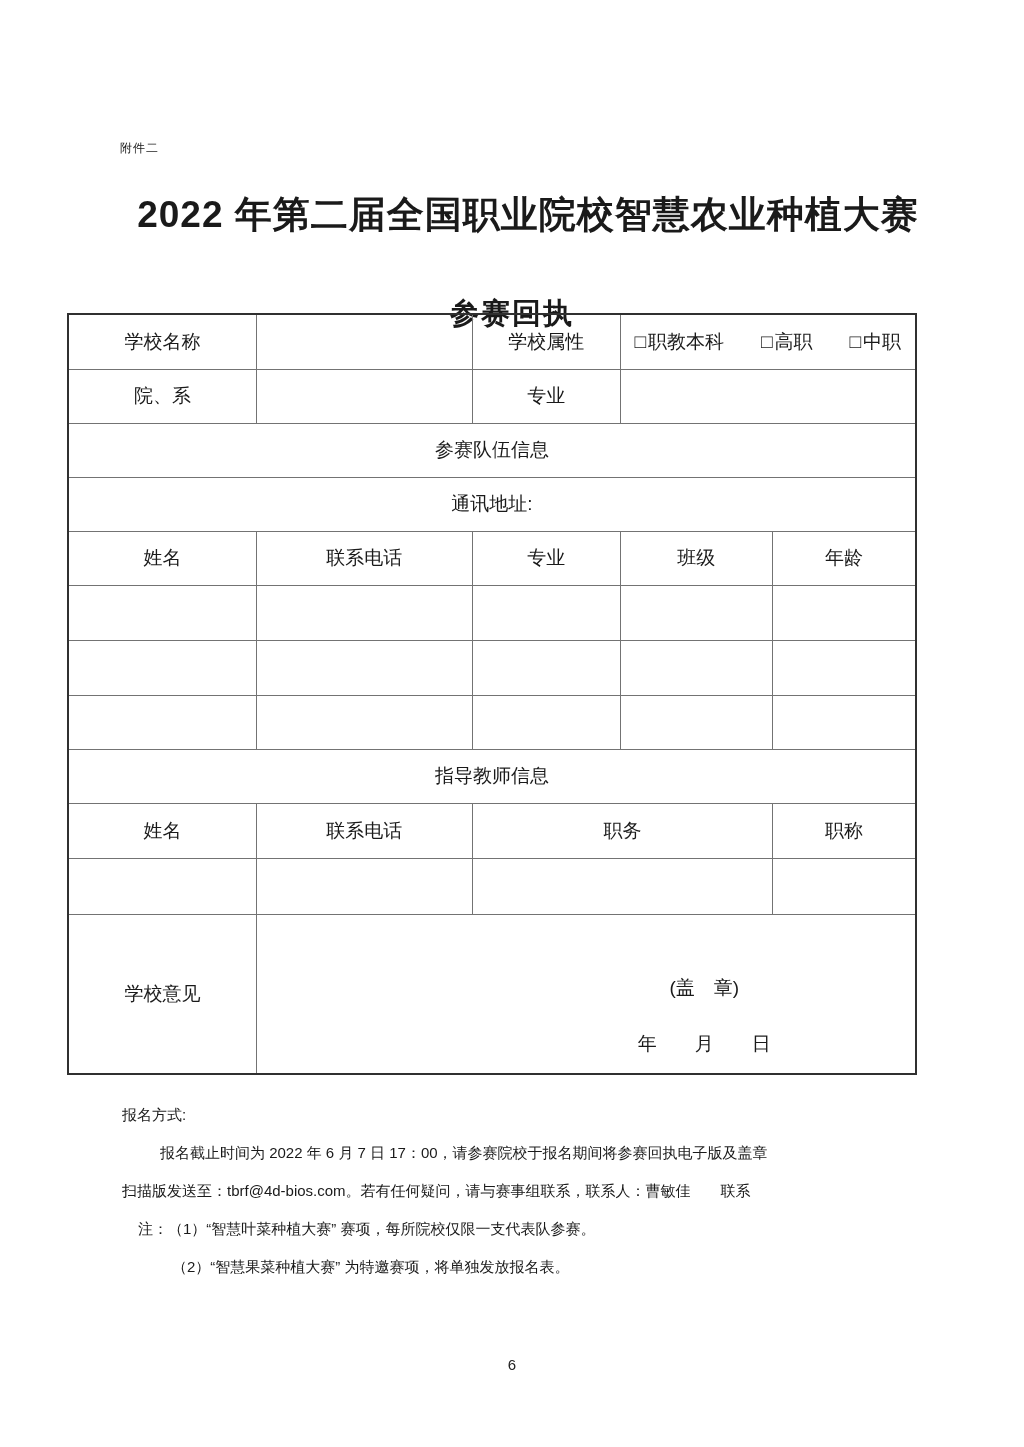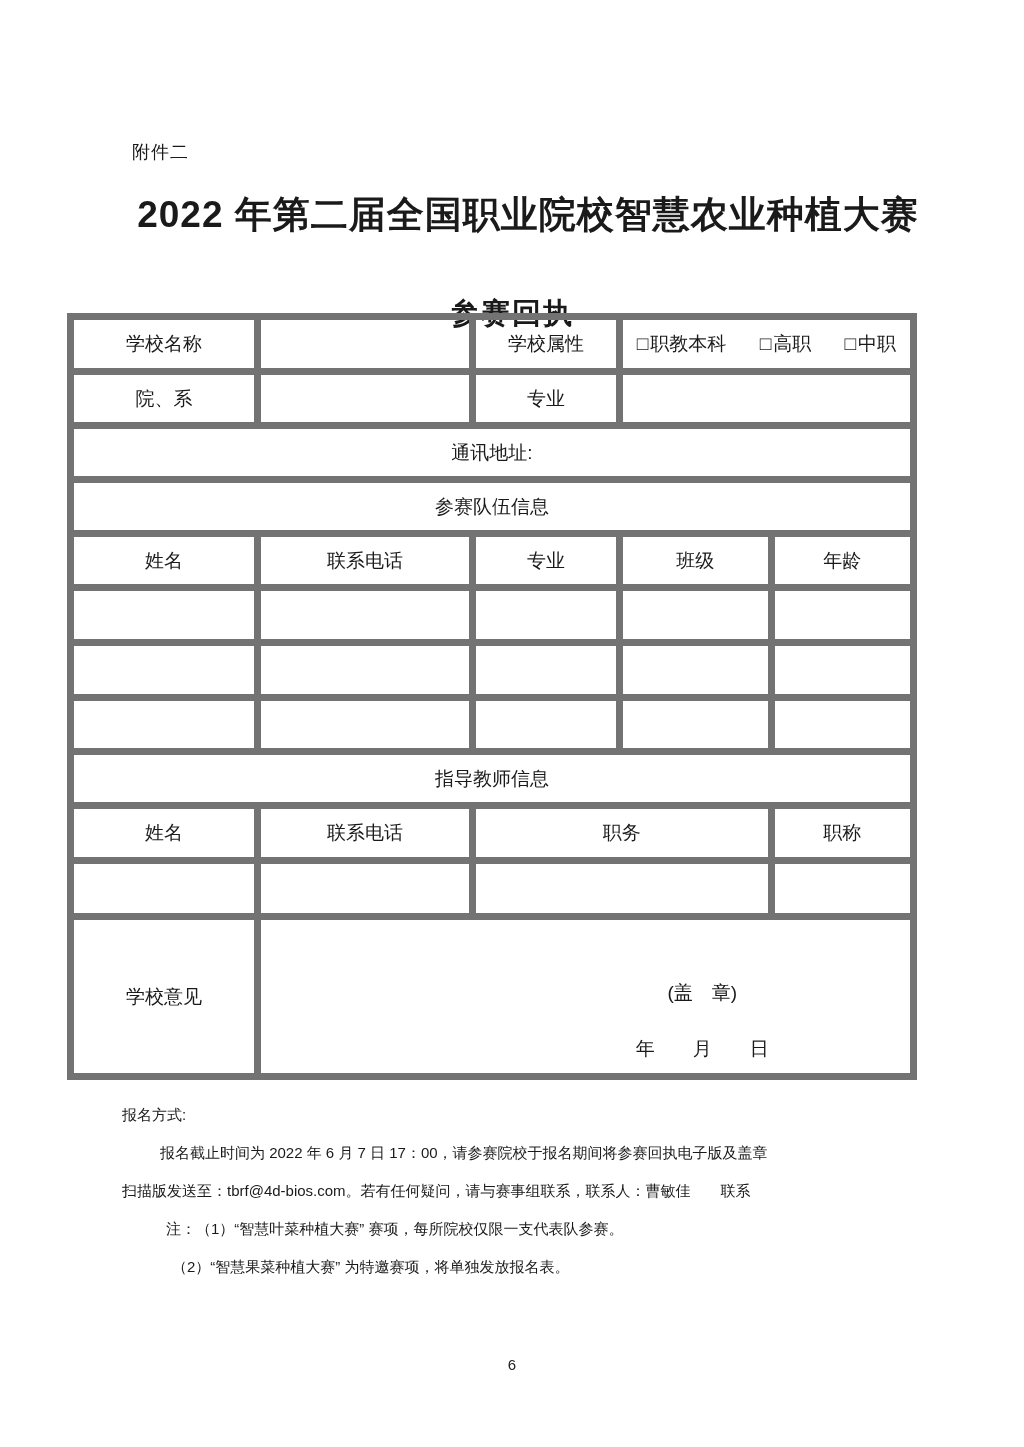--- a/index.html
+++ b/index.html
@@ -5,57 +5,57 @@
   html,body{margin:0;padding:0;background:#ffffff;}
   .page{
     position:relative;
     width:1024px;height:1447px;
     background:#ffffff;
     color:#1a1a1a;
     font-family:"Liberation Sans","DejaVu Sans",sans-serif;
     overflow:hidden;
   }
   .attachment{
-    position:absolute;left:132px;top:140px;
-    font-size:18px;letter-spacing:1px;
+    position:absolute;left:120px;top:140px;
+    font-size:12px;letter-spacing:1px;
   }
   .doc-title{
     position:absolute;left:16px;top:190px;width:1024px;
     text-align:center;font-size:37px;font-weight:bold;letter-spacing:1px;
   }
   .doc-subtitle{
     position:absolute;left:0;top:250px;width:1024px;
     text-align:center;font-size:29px;font-weight:bold;letter-spacing:2px;margin-top:44px;
   }
   table.form{
     position:absolute;left:67px;top:313px;
     width:850px;
     border-collapse:collapse;table-layout:fixed;
     border:2px solid #303030;
     font-size:19px;
   }
   table.form td{
-    border:7px solid #737373;
+    border:1px solid #737373;
     text-align:center;vertical-align:middle;
     padding:0;overflow:hidden;
   }
   td.left-pad{text-align:left;padding-left:40px;}
   .cb-cell{display:flex;justify-content:space-between;align-items:center;padding:0 14px;}
   .cb-opt{white-space:nowrap;}
   .cb-box{display:inline-block;margin-right:2px;}
   td.opinion-cell{position:relative;}
   .seal-line{position:absolute;left:50%;top:60px;width:36%;text-align:center;white-space:nowrap;}
   .date-line{position:absolute;left:50%;top:116px;width:36%;text-align:center;white-space:nowrap;}
   .notes{
     position:absolute;left:122px;top:1096px;width:810px;
     font-size:15px;line-height:38px;
   }
   .notes div{white-space:nowrap;height:38px;}
   .indent-2em{margin-left:38px;}
-  .indent-note1{margin-left:44px;}
+  .indent-note1{margin-left:16px;}
   .indent-note2{margin-left:50px;}
   .page-number{
     position:absolute;left:0;top:1356px;width:1024px;
     text-align:center;font-size:15px;color:#222;
   }
 </style>
 </head>
 <body>
 
 <div class="page">
@@ -88,25 +88,25 @@
     </tr>
 
     <tr style="height:54px">
       <td>院、系</td>
       <td></td>
       <td>专业</td>
       <td colspan="2"></td>
     </tr>
 
     <tr style="height:54px">
-      <td colspan="5" class="left-pad">通讯地址:</td>
+      <td colspan="5">参赛队伍信息</td>
     </tr>
 
     <tr style="height:54px">
-      <td colspan="5">参赛队伍信息</td>
+      <td colspan="5" class="left-pad">通讯地址:</td>
     </tr>
 
     <tr style="height:54px">
       <td>姓名</td>
       <td>联系电话</td>
       <td>专业</td>
       <td>班级</td>
       <td>年龄</td>
     </tr>
 

